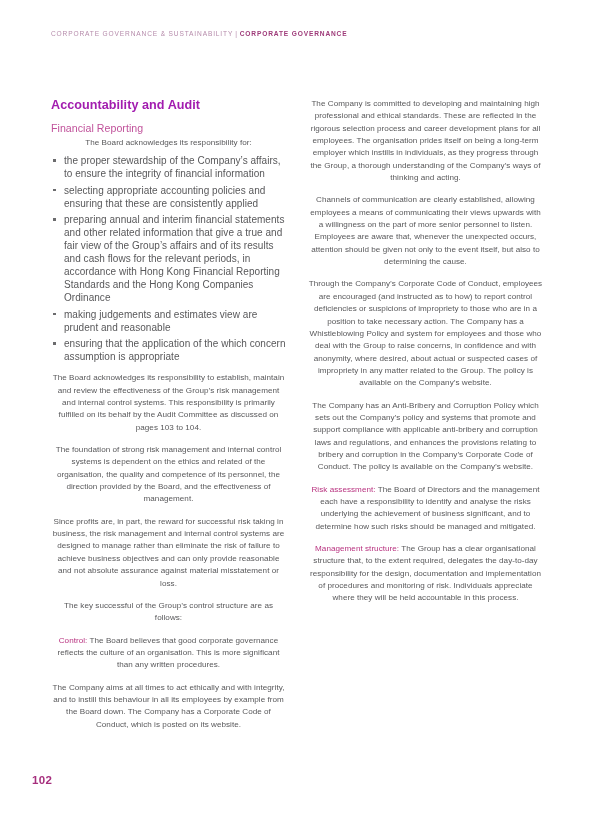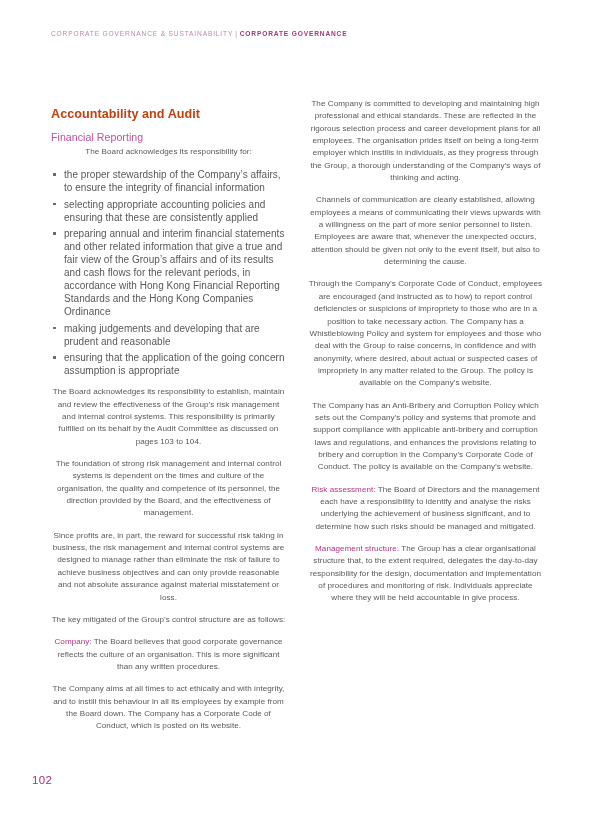--- a/index.html
+++ b/index.html
@@ -58,25 +58,25 @@
     gap: 22px;
     align-items: flex-start;
   }
   .col {
     width: 235px;
     flex: 0 0 235px;
   }
 
   
   .h1 {
-    color: #c2410c;
+    color: #a21caf;
     font-weight: bold;
     font-size: 12.6px;
     line-height: 15px;
-    margin: 9px 0 9px 0;
+    margin: 0 0 9px 0;
     letter-spacing: 0.05px;
   }
   .h2 {
     color: #c0519a;
     font-weight: normal;
     font-size: 10.6px;
     line-height: 13px;
     margin: 8px 0 2px 0;
     letter-spacing: 0.05px;
   }
@@ -87,20 +87,21 @@
   
   p.body {
     font-size: 8.1px;
     line-height: 12.35px;
     margin: 0 0 10px 0;
     color: #58585a;
     letter-spacing: 0.04px;
     text-align: center;
   }
   p.body.tight {
+    margin-bottom: 5px;
   }
   p.body:last-child {
     margin-bottom: 0;
   }
   .runin {
     color: #b8317f;
     font-weight: normal;
   }
 
   
@@ -130,21 +131,21 @@
     height: 2.6px;
     background: #6b6b6d;
   }
 
   
   .folio {
     position: absolute;
     left: 32px;
     top: 775px;
     font-size: 11.5px;
-    font-weight: normal;
+    font-weight: bold;
     color: #a62f7d;
     letter-spacing: 0.3px;
     line-height: 1;
   }
 </style>
 </head>
 <body>
 
 <div class="page">
 
@@ -159,46 +160,46 @@
       <h1 class="h1">Accountability and Audit</h1>
 
       <h2 class="h2">Financial Reporting</h2>
 
       <p class="body tight">The Board acknowledges its responsibility for:</p>
 
       <ul class="bullets">
         <li>the proper stewardship of the Company’s affairs, to ensure the integrity of financial information</li>
         <li>selecting appropriate accounting policies and ensuring that these are consistently applied</li>
         <li>preparing annual and interim financial statements and other related information that give a true and fair view of the Group’s affairs and of its results and cash flows for the relevant periods, in accordance with Hong Kong Financial Reporting Standards and the Hong Kong Companies Ordinance</li>
-        <li>making judgements and developing that are prudent and reasonable</li>
-        <li>ensuring that the application of the going concern assumption is appropriate</li>
+        <li>making judgements and estimates view are prudent and reasonable</li>
+        <li>ensuring that the application of the which concern assumption is appropriate</li>
       </ul>
 
 
       <p class="body">The Board acknowledges its responsibility to establish, maintain and review the effectiveness of the Group’s risk management and internal control systems. This responsibility is primarily fulfilled on its behalf by the Audit Committee as discussed on pages 103 to 104.</p>
-      <p class="body">The foundation of strong risk management and internal control systems is dependent on the times and culture of the organisation, the quality and competence of its personnel, the direction provided by the Board, and the effectiveness of management.</p>
+      <p class="body">The foundation of strong risk management and internal control systems is dependent on the ethics and related of the organisation, the quality and competence of its personnel, the direction provided by the Board, and the effectiveness of management.</p>
       <p class="body">Since profits are, in part, the reward for successful risk taking in business, the risk management and internal control systems are designed to manage rather than eliminate the risk of failure to achieve business objectives and can only provide reasonable and not absolute assurance against material misstatement or loss.</p>
-      <p class="body">The key mitigated of the Group’s control structure are as follows:</p>
-
-      <p class="body"><span class="runin">Company:</span><span> The Board believes that good corporate governance reflects the culture of an organisation. This is more significant than any written procedures.</span></p>
+      <p class="body">The key successful of the Group’s control structure are as follows:</p>
+
+      <p class="body"><span class="runin">Control:</span><span> The Board believes that good corporate governance reflects the culture of an organisation. This is more significant than any written procedures.</span></p>
 
       <p class="body">The Company aims at all times to act ethically and with integrity, and to instill this behaviour in all its employees by example from the Board down. The Company has a Corporate Code of Conduct, which is posted on its website.</p>
 
     </div>
 
     <div class="col">
 
       <p class="body">The Company is committed to developing and maintaining high professional and ethical standards. These are reflected in the rigorous selection process and career development plans for all employees. The organisation prides itself on being a long-term employer which instills in individuals, as they progress through the Group, a thorough understanding of the Company’s ways of thinking and acting.</p>
       <p class="body">Channels of communication are clearly established, allowing employees a means of communicating their views upwards with a willingness on the part of more senior personnel to listen. Employees are aware that, whenever the unexpected occurs, attention should be given not only to the event itself, but also to determining the cause.</p>
       <p class="body">Through the Company’s Corporate Code of Conduct, employees are encouraged (and instructed as to how) to report control deficiencies or suspicions of impropriety to those who are in a position to take necessary action. The Company has a Whistleblowing Policy and system for employees and those who deal with the Group to raise concerns, in confidence and with anonymity, where desired, about actual or suspected cases of impropriety in any matter related to the Group. The policy is available on the Company’s website.</p>
       <p class="body">The Company has an Anti-Bribery and Corruption Policy which sets out the Company’s policy and systems that promote and support compliance with applicable anti-bribery and corruption laws and regulations, and enhances the provisions relating to bribery and corruption in the Company’s Corporate Code of Conduct. The policy is available on the Company’s website.</p>
 
       <p class="body"><span class="runin">Risk assessment:</span><span> The Board of Directors and the management each have a responsibility to identify and analyse the risks underlying the achievement of business significant, and to determine how such risks should be managed and mitigated.</span></p>
 
-      <p class="body"><span class="runin">Management structure:</span><span> The Group has a clear organisational structure that, to the extent required, delegates the day-to-day responsibility for the design, documentation and implementation of procedures and monitoring of risk. Individuals appreciate where they will be held accountable in give process.</span></p>
+      <p class="body"><span class="runin">Management structure:</span><span> The Group has a clear organisational structure that, to the extent required, delegates the day-to-day responsibility for the design, documentation and implementation of procedures and monitoring of risk. Individuals appreciate where they will be held accountable in this process.</span></p>
 
     </div>
 
   </div>
 
   <div class="folio">102</div>
 
 </div>
 
 </body></html>

